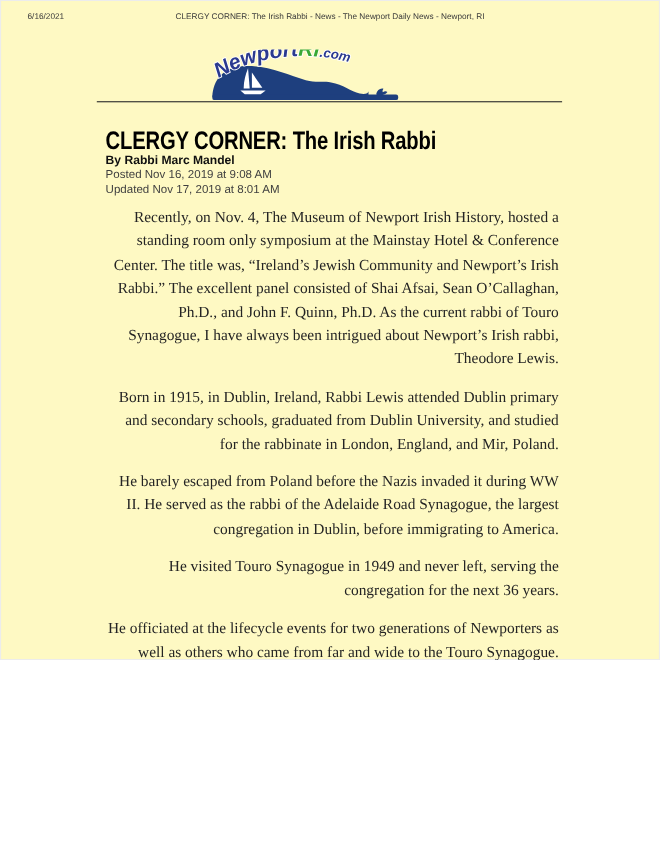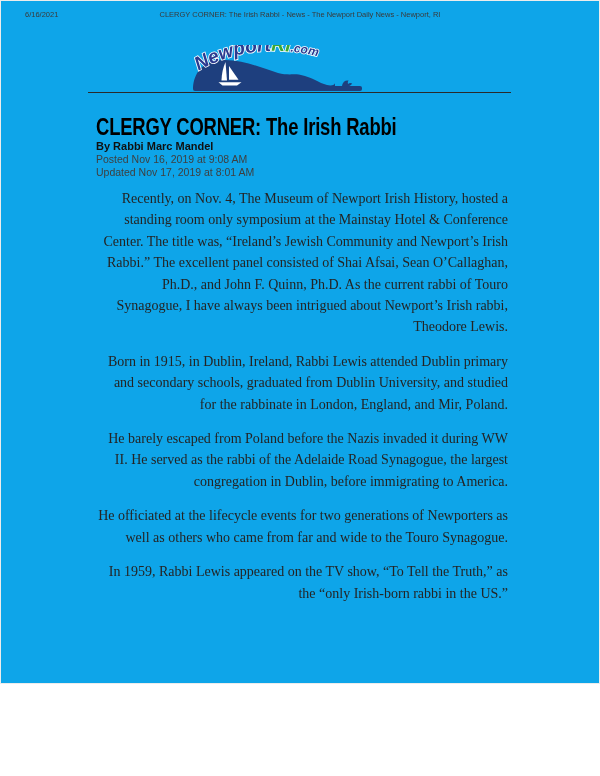--- a/index.html
+++ b/index.html
@@ -1,20 +1,20 @@
 <!DOCTYPE html>
 <html><head>
 <meta charset="utf-8">
 <style>
   * { margin:0; padding:0; box-sizing:border-box; }
   html,body { background:#ffffff; }
   .page {
     position:relative;
-    width:600px; height:684px;
-    background:#0ea5e9;
+    width:600px; height:600px;
+    background:#fef9c3;
     font-family:"Liberation Sans", sans-serif;
     box-shadow: inset 0 0 0 1px #ececec;
     overflow:hidden;
     text-decoration:underline;
   }
   
   .print-header {
     position:absolute; top:10px; left:25px; right:25px; height:12px;
     font-size:7.5px; color:#3a3a3a;
   }
@@ -91,19 +91,20 @@
 
   <div class="article">
     <h1>CLERGY CORNER: The Irish Rabbi</h1>
     <div class="byline">By Rabbi Marc Mandel</div>
     <div class="stamp">Posted Nov 16, 2019 at 9:08 AM</div>
     <div class="stamp">Updated Nov 17, 2019 at 8:01 AM</div>
     <div class="body-text">
       <p>Recently, on Nov. 4, The Museum of Newport Irish History, hosted a standing room only symposium at the Mainstay Hotel &amp; Conference Center. The title was, “Ireland’s Jewish Community and Newport’s Irish Rabbi.” The excellent panel consisted of Shai Afsai, Sean O’Callaghan, Ph.D., and John F. Quinn, Ph.D. As the current rabbi of Touro Synagogue, I have always been intrigued about Newport’s Irish rabbi, Theodore Lewis.</p>
       <p>Born in 1915, in Dublin, Ireland, Rabbi Lewis attended Dublin primary and secondary schools, graduated from Dublin University, and studied for the rabbinate in London, England, and Mir, Poland.</p>
       <p>He barely escaped from Poland before the Nazis invaded it during WW II. He served as the rabbi of the Adelaide Road Synagogue, the largest congregation in Dublin, before immigrating to America.</p>
+      <p>He visited Touro Synagogue in 1949 and never left, serving the congregation for the next 36 years.</p>
       <p>He officiated at the lifecycle events for two generations of Newporters as well as others who came from far and wide to the Touro Synagogue.</p>
       <p>In 1959, Rabbi Lewis appeared on the TV show, “To Tell the Truth,” as the “only Irish-born rabbi in the US.”</p>
     </div>
   </div>
 
 
 </div>
 
 </body></html>

